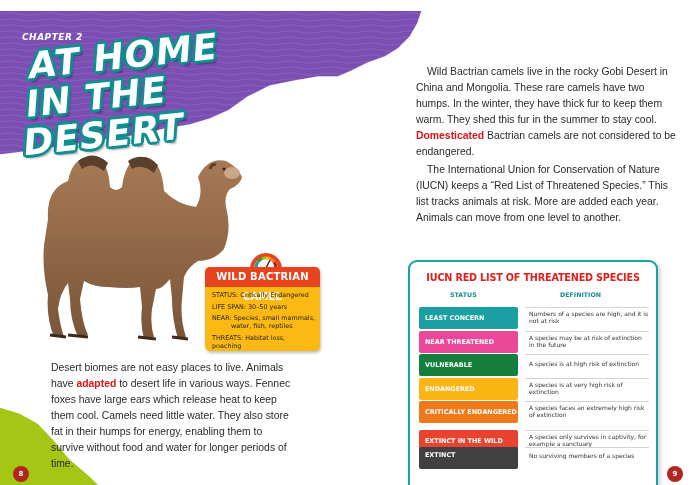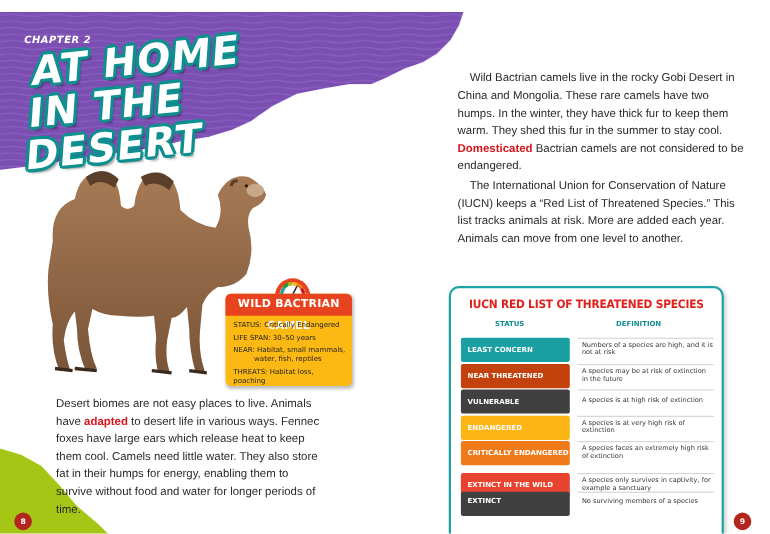--- a/index.html
+++ b/index.html
@@ -86,46 +86,46 @@
     <path d="M21 9.5 A10 10 0 0 1 25 13" stroke="#ef7a1a" stroke-width="3" fill="none"></path>
     <path d="M25 13 A10 10 0 0 1 27 19" stroke="#cc1719" stroke-width="3" fill="none"></path>
     <line x1="17" y1="19" x2="21" y2="11" stroke="#333" stroke-width="1.5"></line>
   </svg>
 
   <div class="card">
     <div class="card-header">WILD BACTRIAN CAMEL</div>
     <div class="card-body">
       <div class="card-row"><span class="card-key">STATUS:</span> <span>Critically Endangered</span></div>
       <div class="card-row"><span class="card-key">LIFE SPAN:</span> <span>30–50 years</span></div>
-      <div class="card-row"><span class="card-key">NEAR:</span> <span>Habitat, small mammals,</span><span class="card-indent">water, fish, reptiles</span></div>
+      <div class="card-row"><span class="card-key">NEAR:</span> <span>Species, small mammals,</span><span class="card-indent">water, fish, reptiles</span></div>
       <div class="card-row"><span class="card-key">THREATS:</span> <span>Habitat loss, poaching</span></div>
     </div>
   </div>
 
   <div class="para para-left"><span>Desert biomes are not easy places to live. Animals have </span><span class="hl">adapted</span><span> to desert life in various ways. Fennec foxes have large ears which release heat to keep them cool. Camels need little water. They also store fat in their humps for energy, enabling them to survive without food and water for longer periods of time.</span></div>
 
   <div class="para para-right-1"><span class="indent"></span><span>Wild Bactrian camels live in the rocky Gobi Desert in China and Mongolia. These rare camels have two humps. In the winter, they have thick fur to keep them warm. They shed this fur in the summer to stay cool. </span><span class="hl">Domesticated</span><span> Bactrian camels are not considered to be endangered.</span></div>
 
   <div class="para para-right-2"><span class="indent"></span><span>The International Union for Conservation of Nature (IUCN) keeps a “Red List of Threatened Species.” This list tracks animals at risk. More are added each year. Animals can move from one level to another.</span></div>
 
   <div class="iucn-box">
     <div class="iucn-title">IUCN RED LIST OF THREATENED SPECIES</div>
     <div class="iucn-col" style="left:40px;">STATUS</div>
     <div class="iucn-col" style="left:150px;">DEFINITION</div>
 
     <div class="iucn-row" style="top:45px;">
       <div class="iucn-label" style="background:#1a9fa3;">LEAST CONCERN</div>
       <div class="iucn-def">Numbers of a species are high, and it is not at risk</div>
     </div>
     <div class="iucn-row" style="top:69px;">
-      <div class="iucn-label" style="background:#c2410c;">NEAR THREATENED</div>
+      <div class="iucn-label" style="background:#ec4899;">NEAR THREATENED</div>
       <div class="iucn-def">A species may be at risk of extinction in the future</div>
     </div>
     <div class="iucn-row" style="top:92px;">
-      <div class="iucn-label" style="background:#404040;">VULNERABLE</div>
+      <div class="iucn-label" style="background:#15803d;">VULNERABLE</div>
       <div class="iucn-def" style="line-height:14px;padding-top:2px;">A species is at high risk of extinction</div>
     </div>
     <div class="iucn-row" style="top:116px;">
       <div class="iucn-label" style="background:#fbb514;">ENDANGERED</div>
       <div class="iucn-def">A species is at very high risk of extinction</div>
     </div>
     <div class="iucn-row" style="top:139px;">
       <div class="iucn-label" style="background:#ef7a1a;">CRITICALLY ENDANGERED</div>
       <div class="iucn-def">A species faces an extremely high risk of extinction</div>
     </div>

